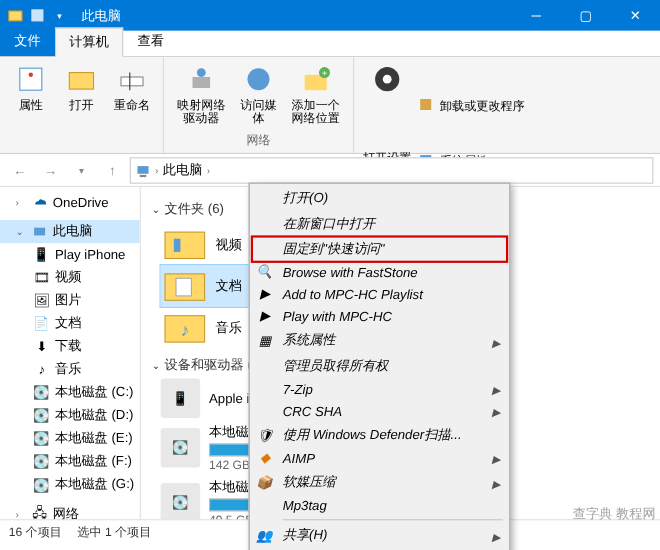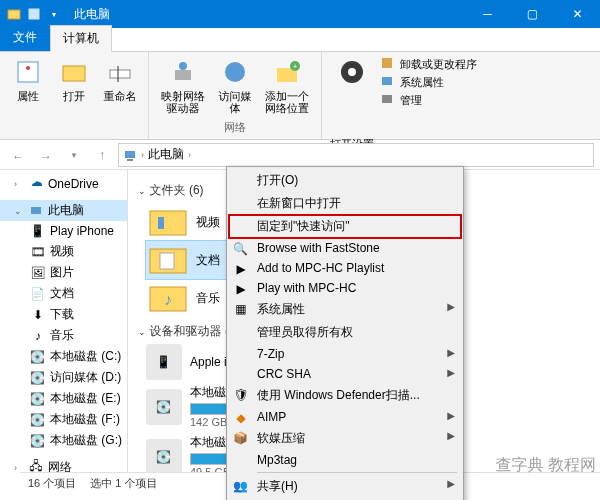--- a/index.html
+++ b/index.html
@@ -13,21 +13,21 @@
 .tabs { height:24px; background:#fff; display:flex; align-items:flex-end; border-bottom:1px solid #d0d0d0; }
 .tabs .tab { padding:4px 12px; font-size:12px; border:1px solid transparent; }
 .tabs .tab.file { background:#0078d7; color:#fff; }
 .tabs .tab.active { background:#f5f5f5; border:1px solid #d0d0d0; border-bottom:1px solid #f5f5f5; position:relative; bottom:-1px; }
 .ribbon { height:88px; background:#f5f5f5; border-bottom:1px solid #d0d0d0; display:flex; }
 .rgroup { border-right:1px solid #d9d9d9; padding:4px 8px; display:flex; flex-direction:column; justify-content:space-between; }
 .rgroup .items { display:flex; gap:6px; align-items:flex-start; }
 .rbig { display:flex; flex-direction:column; align-items:center; width:40px; font-size:11px; line-height:12px; text-align:center; }
 .rbig .ico { width:32px; height:32px; margin-bottom:2px; display:flex; align-items:center; justify-content:center; }
 .rsmall-col { display:flex; flex-direction:column; gap:2px; }
-.rsmall { display:flex; align-items:center; gap:4px; font-size:11px; white-space:nowrap; }
+.rsmall { display:flex; align-items:center; gap:4px; font-size:11px; white-space:nowrap;margin-top:32px; }
 .rsmall .ico { width:16px; height:16px; }
 .glabel { text-align:center; font-size:11px; color:#666; }
 .addrbar { height:30px; display:flex; align-items:center; padding:2px 6px; gap:4px; border-bottom:1px solid #e0e0e0; }
 .navbtn { width:24px; height:24px; display:flex; align-items:center; justify-content:center; color:#888; }
 .bcrumb { flex:1; height:24px; border:1px solid #ccc; display:flex; align-items:center; padding:0 4px; gap:4px; font-size:12px; background:#fff; }
 .body { display:flex; height:302px; }
 .navpane { width:128px; border-right:1px solid #e0e0e0; overflow:hidden; padding-top:4px; }
 .navitem { display:flex; align-items:center; gap:4px; padding:2px 4px 2px 14px; font-size:12px; white-space:nowrap; }
 .navitem.sel { background:#cce8ff; }
 .navitem.sub { padding-left:30px; }
@@ -39,28 +39,28 @@
 .folderrow { display:flex; gap:30px; flex-wrap:wrap; margin-left:8px; }
 .folderitem { display:flex; align-items:center; gap:8px; width:160px; padding:2px; }
 .folderitem.sel { background:#cce8ff; outline:1px solid #99d1ff; }
 .foldericon { width:40px; height:34px; }
 .driveitem { display:flex; align-items:center; gap:8px; width:220px; margin:4px 0 4px 8px; }
 .driveicon { width:36px; height:36px; background:#e8e8e8; border-radius:3px; display:flex; align-items:center; justify-content:center; }
 .driveinfo { flex:1; }
 .drivebar { height:12px; border:1px solid #bbb; margin-top:2px; background:#eee; }
 .drivebar .fill { height:100%; background:#26a0da; }
 .drivesub { font-size:11px; color:#666; }
-.statusbar { height:22px; border-top:1px solid #e0e0e0; display:flex; align-items:center; padding:0 8px; gap:14px; font-size:11px; color:#333;margin-left:20px; }
+.statusbar { height:22px; border-top:1px solid #e0e0e0; display:flex; align-items:center; padding:0 8px; gap:14px; font-size:11px; color:#333; }
 .ctxmenu { position:absolute; left:226px; top:166px; width:238px; background:#f0f0f0; border:1px solid #a0a0a0; box-shadow:2px 2px 6px rgba(0,0,0,0.3); padding:2px; z-index:10; }
-.ctxitem { display:flex; align-items:flex-start; padding:3px 6px 3px 28px; font-size:12px; position:relative; white-space:nowrap; }
+.ctxitem { display:flex; align-items:flex-end; padding:3px 6px 3px 28px; font-size:12px; position:relative; white-space:nowrap;font-style:italic; }
 .ctxitem .ci { position:absolute; left:4px; width:16px; height:16px; display:flex; align-items:center; justify-content:center; }
 .ctxitem .arr { margin-left:auto; font-size:10px; color:#555; }
 .ctxsep { height:1px; background:#c8c8c8; margin:2px 4px 2px 28px; }
 .ctxhighlight { outline:2px solid #d40000; outline-offset:-1px; }
-.watermark { position:absolute; right:4px; bottom:24px; font-size:16px; color:rgba(120,120,120,0.7); z-index:20;margin-left:32px; }
+.watermark { position:absolute; right:4px; bottom:24px; font-size:12px; color:rgba(120,120,120,0.7); z-index:20;margin-left:32px; }
 svg { display:block; }
 </style>
 </head>
 <body>
 
 <div class="titlebar">
   <div class="qicons">
     <span>
         <svg width="14" height="14">
           <rect x="1" y="3" width="12" height="9" fill="#ffd868" stroke="#c89b2d"></rect>
@@ -77,20 +77,21 @@
   <div class="wbtns">
     <span>─</span>
     <span>▢</span>
     <span>✕</span>
   </div>
 </div>
 
 <div class="tabs">
   <div class="tab file">文件</div>
   <div class="tab active">计算机</div>
+  <div class="tab">查看</div>
 </div>
 
 <div class="ribbon">
   <div class="rgroup">
     <div class="items">
       <div class="rbig">
           <div class="ico">
             <svg width="28" height="28">
               <rect x="4" y="4" width="20" height="20" fill="#fff" stroke="#5a9bd5"></rect>
               <circle cx="14" cy="10" r="2" fill="#d04040"></circle>
@@ -253,21 +254,21 @@
     <div class="navitem sub">
         <span class="ico">♪</span>
         <span>音乐</span>
       </div>
     <div class="navitem sub">
         <span class="ico">💽</span>
         <span>本地磁盘 (C:)</span>
       </div>
     <div class="navitem sub">
         <span class="ico">💽</span>
-        <span>访问媒体 (D:)</span>
+        <span>本地磁盘 (D:)</span>
       </div>
     <div class="navitem sub">
         <span class="ico">💽</span>
         <span>本地磁盘 (E:)</span>
       </div>
     <div class="navitem sub">
         <span class="ico">💽</span>
         <span>本地磁盘 (F:)</span>
       </div>
     <div class="navitem sub">

